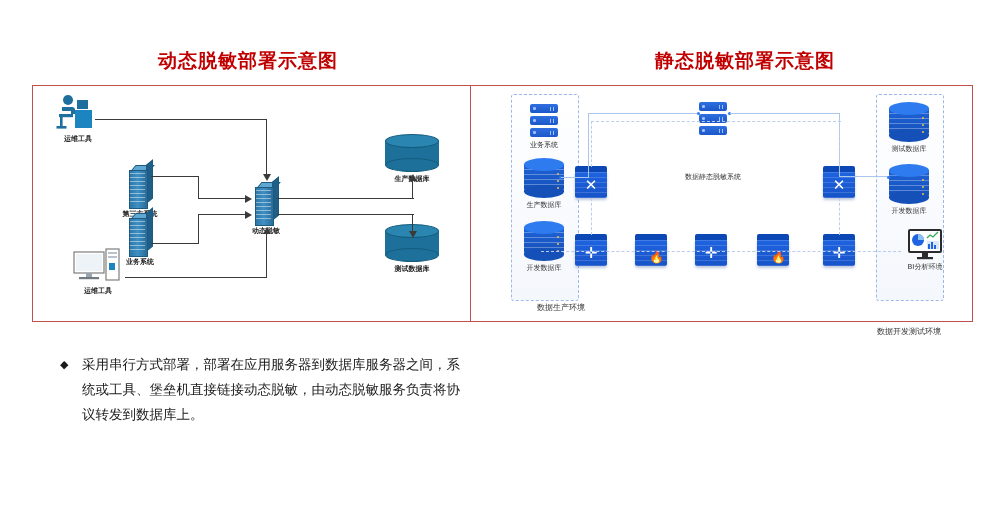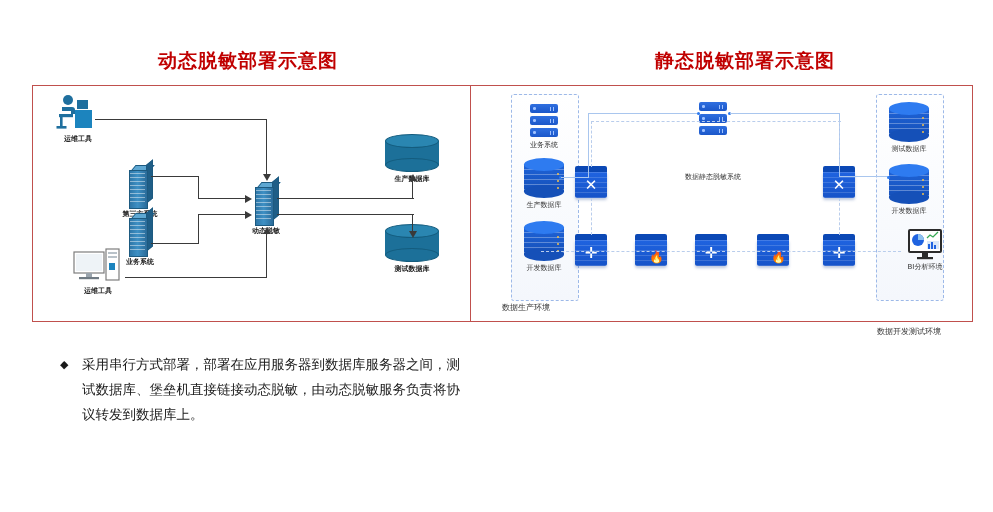--- a/index.html
+++ b/index.html
@@ -231,33 +231,33 @@
     <div class="arrow up" style="left:375.5px;top:88px;"></div>
 
     <div class="line h" style="left:244px;top:128px;width:137px;"></div>
     <div class="line v" style="left:379px;top:128px;height:18px;"></div>
     <div class="arrow down" style="left:375.5px;top:145px;"></div>
   </div>
 
   <div class="bullets" id="bullets-left">
     <div class="bullet-row">
       <div class="bullet-mark">◆</div>
-      <div class="bullet-text">采用串行方式部署，部署在应用服务器到数据库服务器之间，测试数据库、堡垒机直接链接动态脱敏，由动态脱敏服务负责将协议转发到数据库上。</div>
+      <div class="bullet-text">采用串行方式部署，部署在应用服务器到数据库服务器之间，系统或工具、堡垒机直接链接动态脱敏，由动态脱敏服务负责将协议转发到数据库上。</div>
     </div>
   </div>
 </div>
 
 <div class="panel" id="panel-right">
 
   <div class="panel-title">静态脱敏部署示意图</div>
 
   <div class="frame" id="frame-right">
 
     <div class="grp" style="left:40px;top:8px;width:66px;height:205px;"></div>
-    <div class="grp-label" style="left:55px;top:216px;">数据生产环境</div>
+    <div class="grp-label" style="left:90px;top:216px;">数据生产环境</div>
 
     <div class="node" style="left:59px;top:18px;">
       <div class="bsrv">
         <div class="u" style="top:0;">
             <span class="dot"></span>
             <span class="bars"></span>
           </div>
         <div class="u" style="top:12px;">
             <span class="dot"></span>
             <span class="bars"></span>

